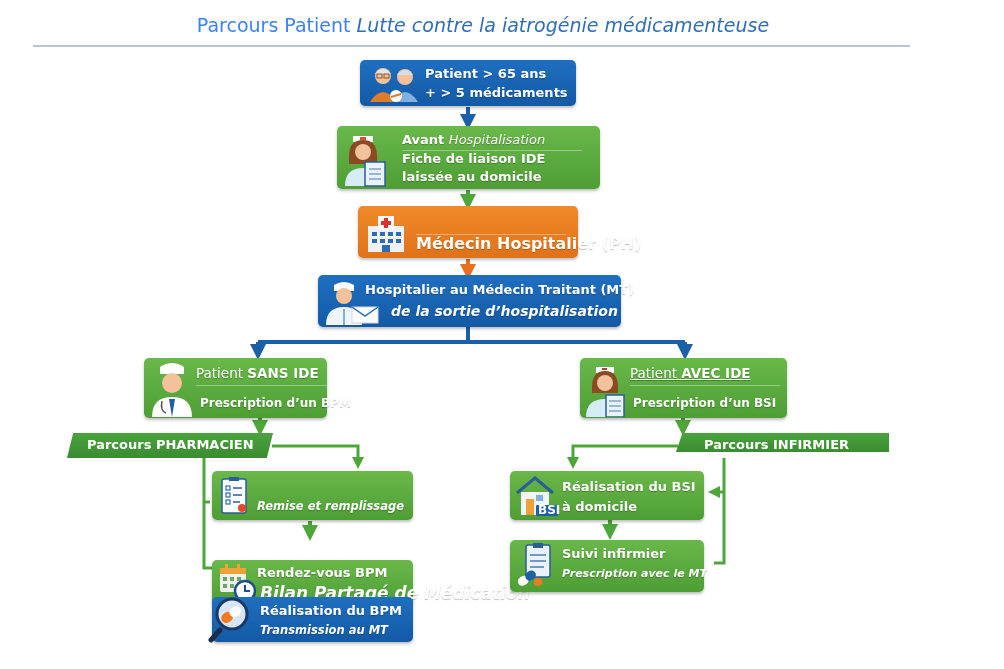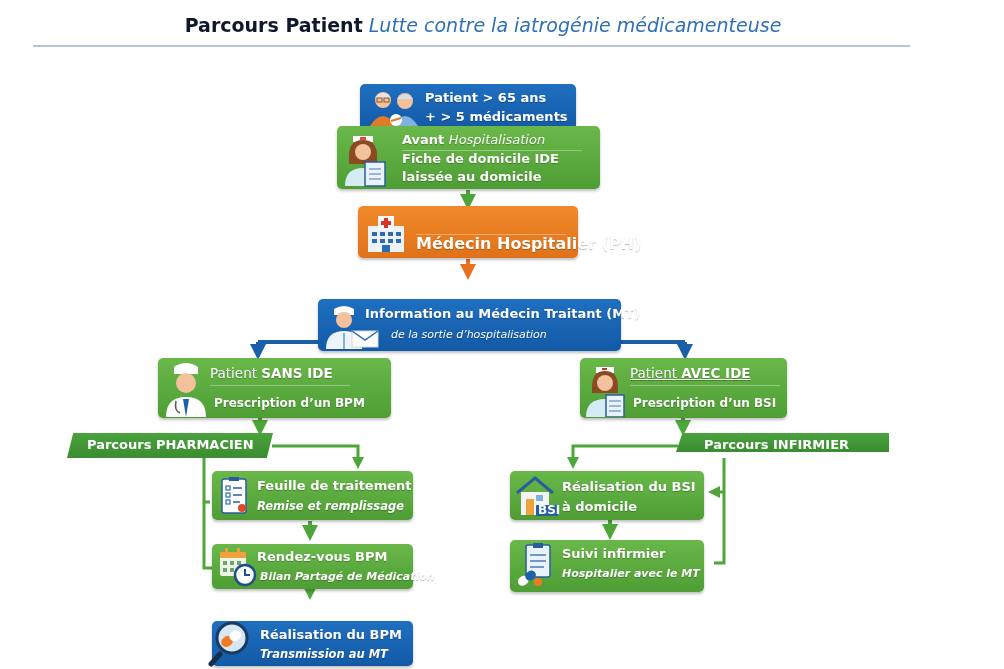--- a/index.html
+++ b/index.html
@@ -1,23 +1,23 @@
 <!DOCTYPE html>
 <html><head>
 <meta charset="utf-8">
 <style>
   html,body{margin:0;padding:0;background:#ffffff;}
   body{width:1004px;height:669px;position:relative;overflow:hidden;font-family:"DejaVu Sans","Liberation Sans",sans-serif;}
   .title{position:absolute;left:0;top:14px;width:930px;text-align:center;font-size:19px;color:#2a5d9a;}
-  .title .b{font-weight:bold;color:#0f172a;margin-left:36px;}
+  .title .b{font-weight:normal;color:#3b82f6;margin-left:36px;}
   .title .i{font-style:italic;color:#2f6fb5;}
   .rule{position:absolute;left:33px;top:45px;width:877px;height:2px;background:#b8c4d8;}
   svg.links{position:absolute;left:0;top:0;}
   .box{position:absolute;border-radius:5px;box-shadow:0 2px 3px rgba(0,0,0,0.25);color:#fff;box-sizing:border-box;}
-  .blue{background:linear-gradient(#1f6fc0,#135aa6);margin-top:24px;}
+  .blue{background:linear-gradient(#1f6fc0,#135aa6);}
   .green{background:linear-gradient(#6ab84a,#4e9e35);}
   .dgreen{background:linear-gradient(#4aa23e,#3a8c30);}
   .orange{background:linear-gradient(#f08a2a,#e0721a);}
   .txt{position:absolute;font-size:13px;font-weight:bold;line-height:18px;white-space:nowrap;text-shadow:0 1px 1px rgba(0,0,0,0.25);}
   .ital{font-style:italic;}
   .norm{font-weight:normal;}
   .sm{font-size:11.5px;}
   .sep{position:absolute;height:1px;background:rgba(255,255,255,0.35);}
   .ico{position:absolute;}
   .banner{position:absolute;color:#fff;font-weight:bold;font-size:13px;line-height:24px;padding-left:20px;box-sizing:border-box;box-shadow:0 2px 3px rgba(0,0,0,0.25);}
@@ -87,21 +87,21 @@
     <rect x="22" y="32" width="20" height="24" fill="#eaf2fb" stroke="#2a5d9a" stroke-width="1.5"></rect>
     <line x1="26" y1="39" x2="38" y2="39" stroke="#4a7ab5"></line>
       <line x1="26" y1="44" x2="38" y2="44" stroke="#4a7ab5"></line>
       <line x1="26" y1="49" x2="38" y2="49" stroke="#4a7ab5"></line>
   </svg>
   <div class="txt" style="left:65px;top:5px;">
     <span>Avant</span>
     <span class="ital norm">Hospitalisation</span>
   </div>
   <div class="sep" style="left:65px;top:24px;width:180px;"></div>
-  <div class="txt norm" style="left:65px;top:24px;font-weight:600;">Fiche de domicile IDE</div>
+  <div class="txt norm" style="left:65px;top:24px;font-weight:600;">Fiche de liaison IDE</div>
   <div class="txt norm" style="left:65px;top:42px;font-weight:600;">laissée au domicile</div>
 </div>
 
 <div class="box orange" style="left:358px;top:206px;width:220px;height:52px;">
   <svg class="ico" style="left:8px;top:6px;" width="40" height="40">
     <rect x="2" y="14" width="36" height="26" fill="#eef2f7"></rect>
     <rect x="12" y="4" width="16" height="14" fill="#f7f9fc"></rect>
     <path d="M18,6 h4 v3 h3 v4 h-3 v3 h-4 v-3 h-3 v-4 h3 z" fill="#d9312b"></path>
     <g fill="#2a6cb5">
         <rect x="6" y="20" width="5" height="4"></rect>
@@ -121,25 +121,25 @@
 
 <div class="box blue" style="left:318px;top:275px;width:303px;height:52px;">
   <svg class="ico" style="left:6px;top:4px;" width="62" height="46">
     <path d="M10,6 q10,-6 20,0 v6 h-20 z" fill="#fff"></path>
     <circle cx="20" cy="17" r="8" fill="#f3c29c"></circle>
     <path d="M2,46 q0,-18 18,-18 q18,0 18,18 z" fill="#eef4fa"></path>
     <line x1="20" y1="30" x2="20" y2="46" stroke="#7fb2e0" stroke-width="2"></line>
     <rect x="28" y="28" width="26" height="16" fill="#fff" stroke="#d0d8e4"></rect>
     <path d="M28,28 l13,9 l13,-9" fill="none" stroke="#2a6cb5" stroke-width="1.5"></path>
   </svg>
-  <div class="txt" style="left:47px;top:6px;">Information au Médecin Traitant (MT)</div>
-  <div class="txt ital norm" style="left:73px;top:27px;font-weight:400;font-size:11px;">de la sortie d’hospitalisation</div>
-</div>
-
-<div class="box green" style="left:158px;top:358px;width:233px;height:60px;">
+  <div class="txt" style="left:47px;top:6px;">Hospitalier au Médecin Traitant (MT)</div>
+  <div class="txt ital norm" style="left:73px;top:27px;font-weight:700;font-size:14px;">de la sortie d’hospitalisation</div>
+</div>
+
+<div class="box green" style="left:144px;top:358px;width:183px;height:60px;">
   <svg class="ico" style="left:6px;top:3px;" width="44" height="56">
     <path d="M10,6 q12,-8 24,0 v7 h-24 z" fill="#fff"></path>
     <circle cx="22" cy="22" r="10" fill="#f3c29c"></circle>
     <path d="M2,56 q0,-20 20,-20 q20,0 20,20 z" fill="#fff"></path>
     <path d="M19,38 l3,18 l3,-18 z" fill="#1f5fa8"></path>
     <path d="M12,40 q-2,10 4,12" fill="none" stroke="#555" stroke-width="1.5"></path>
   </svg>
   <div class="txt norm" style="left:52px;top:6px;font-size:13.5px;">
     <span>Patient</span>
     <span style="font-weight:bold;">SANS IDE</span>
@@ -180,42 +180,41 @@
         <rect x="6" y="17" width="4" height="4"></rect>
         <rect x="6" y="24" width="4" height="4"></rect>
       </g>
     <g stroke="#2a5d9a" stroke-width="1.5">
         <line x1="13" y1="12" x2="22" y2="12"></line>
         <line x1="13" y1="19" x2="22" y2="19"></line>
         <line x1="13" y1="26" x2="20" y2="26"></line>
       </g>
     <circle cx="22" cy="32" r="4" fill="#e04a2a"></circle>
   </svg>
-  <div class="txt" style="left:45px;top:6px;">Feuille de traitement</div>
   <div class="txt ital norm sm" style="left:45px;top:26px;font-weight:600;">Remise et remplissage</div>
 </div>
 
-<div class="box green" style="left:212px;top:544px;width:201px;height:45px;">
+<div class="box green" style="left:212px;top:560px;width:201px;height:45px;">
   <svg class="ico" style="left:6px;top:2px;" width="42" height="42">
     <rect x="2" y="6" width="26" height="24" rx="2" fill="#eef2e8"></rect>
     <rect x="2" y="6" width="26" height="6" fill="#f0a23a"></rect>
     <rect x="7" y="2" width="3" height="7" fill="#f0a23a"></rect>
       <rect x="19" y="2" width="3" height="7" fill="#f0a23a"></rect>
     <g fill="#6aa66a">
         <rect x="5" y="15" width="4" height="4"></rect>
         <rect x="12" y="15" width="4" height="4"></rect>
         <rect x="19" y="15" width="4" height="4"></rect>
         <rect x="5" y="22" width="4" height="4"></rect>
         <rect x="12" y="22" width="4" height="4"></rect>
       </g>
     <circle cx="27" cy="29" r="10" fill="#fff" stroke="#1f4f8a" stroke-width="2.5"></circle>
     <path d="M27,23 v6 h5" stroke="#1f4f8a" stroke-width="2" fill="none"></path>
   </svg>
   <div class="txt" style="left:45px;top:4px;">Rendez-vous BPM</div>
-  <div class="txt ital norm sm" style="left:48px;top:24px;font-weight:600;font-size:11px;text-align:center;">Bilan Partagé de Médication</div>
+  <div class="txt ital norm sm" style="left:48px;top:24px;font-weight:600;font-size:17px;text-align:center;">Bilan Partagé de Médication</div>
 </div>
 
 <div class="box blue" style="left:212px;top:597px;width:201px;height:45px;">
   <svg class="ico" style="left:-4px;top:-3px;" width="48" height="50">
     <line x1="12" y1="36" x2="3" y2="46" stroke="#1a2e4a" stroke-width="5" stroke-linecap="round"></line>
     <circle cx="24" cy="20" r="15" fill="#d6e6f5" stroke="#1a3a66" stroke-width="3"></circle>
     <g transform="rotate(-35 24 20)">
         <rect x="12" y="15" width="12" height="10" rx="5" fill="#f07a22"></rect>
         <rect x="22" y="15" width="12" height="10" rx="5" fill="#fff"></rect>
       </g>
@@ -246,14 +245,14 @@
         <line x1="16" y1="19" x2="32" y2="19"></line>
         <line x1="16" y1="25" x2="30" y2="25"></line>
       </g>
     <g transform="rotate(-35 14 36)">
         <rect x="3" y="31" width="11" height="9" rx="4.5" fill="#fff"></rect>
         <rect x="12" y="31" width="11" height="9" rx="4.5" fill="#1f5fa8"></rect>
       </g>
     <circle cx="24" cy="40" r="4" fill="#f07a22"></circle>
   </svg>
   <div class="txt" style="left:52px;top:5px;">Suivi infirmier</div>
-  <div class="txt ital norm sm" style="left:52px;top:25px;font-weight:600;font-size:11px;">Hospitalier avec le MT</div>
+  <div class="txt ital norm sm" style="left:52px;top:25px;font-weight:600;font-size:11px;">Prescription avec le MT</div>
 </div>
 
 </body></html>

